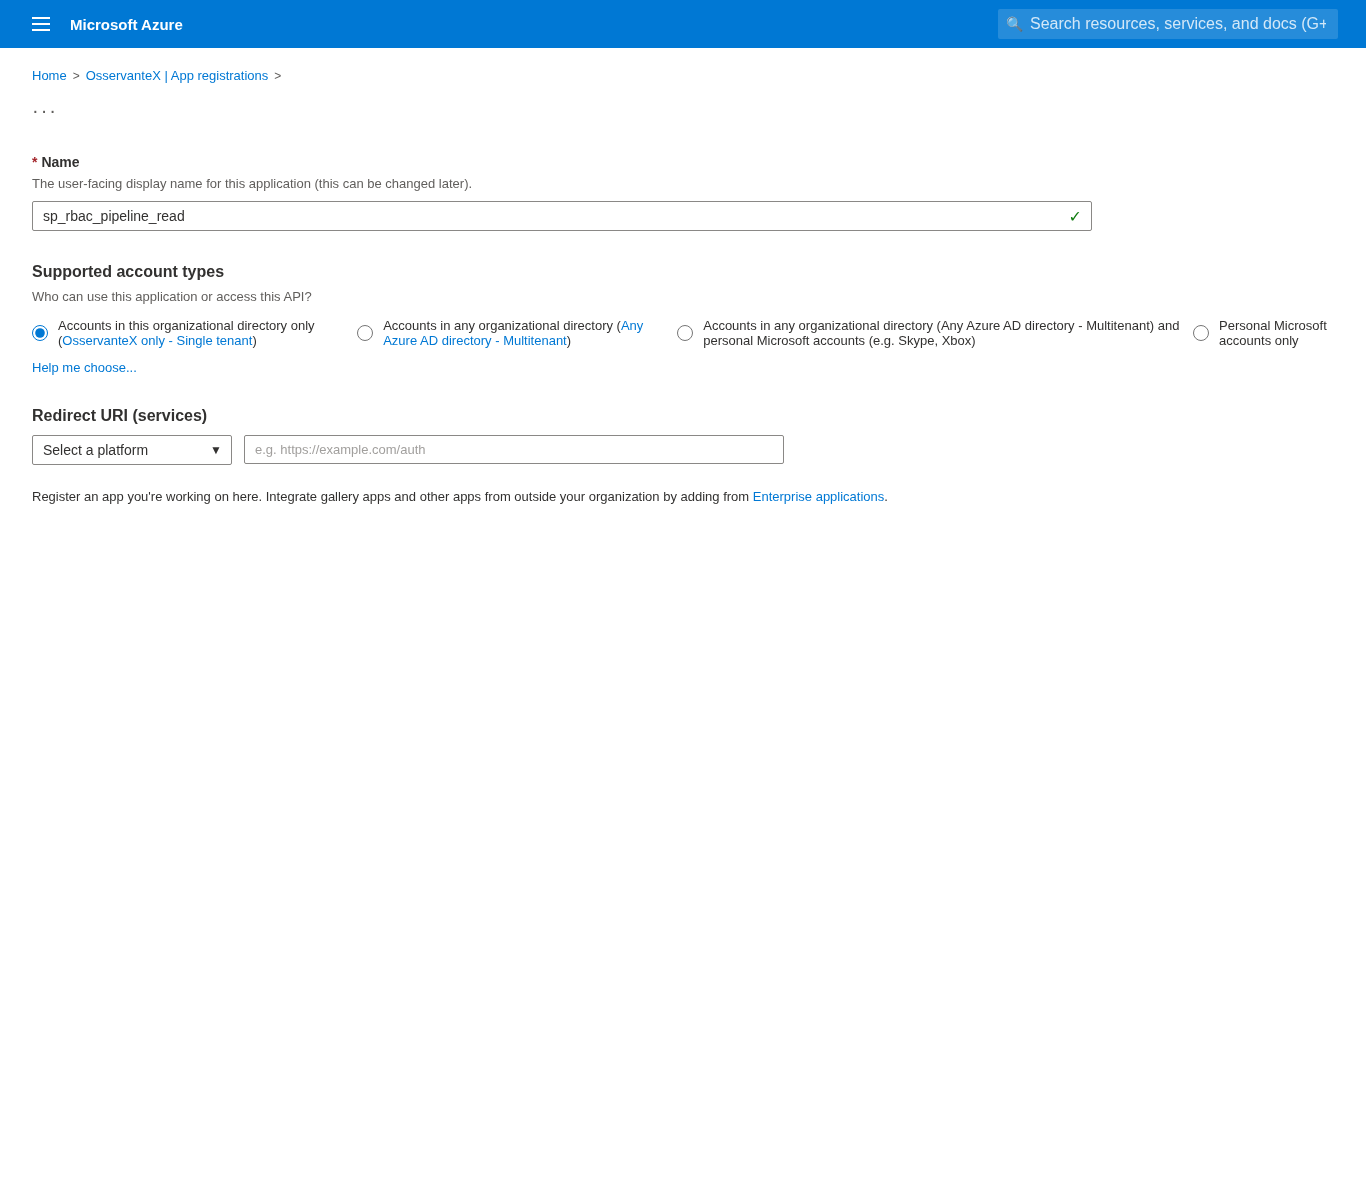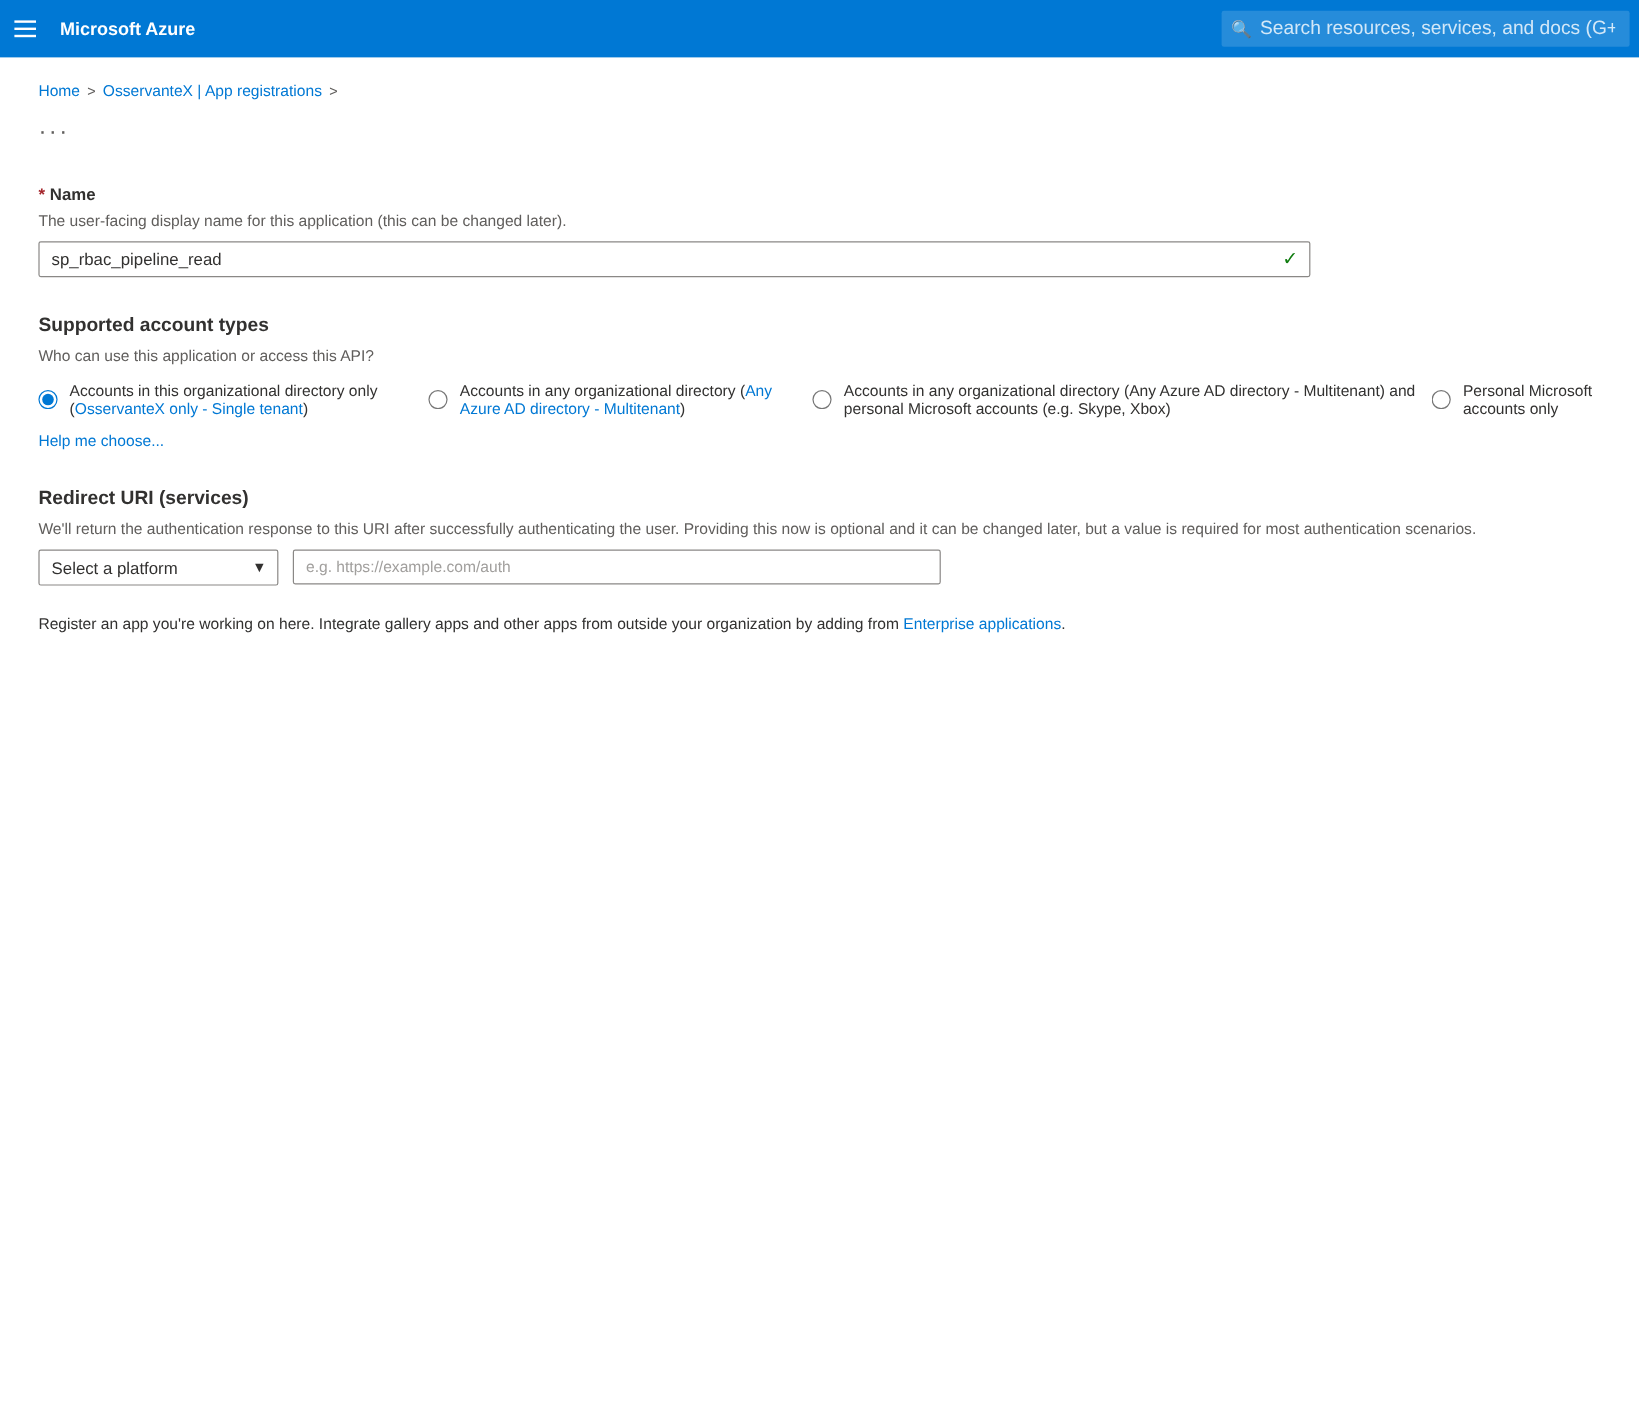--- a/index.html
+++ b/index.html
@@ -4,21 +4,21 @@
   <style>
     * { box-sizing: border-box; margin: 0; padding: 0; }
     body { font-family: 'Segoe UI', Arial, sans-serif; font-size: 14px; color: #323130; background: #f3f2f1; }
 
     
     .topnav {
       background: #0078d4;
       display: flex;
       align-items: center;
       height: 48px;
-      padding: 0 8px;
+      padding: 0 28px;
       gap: 16px;
     }
     .topnav-hamburger {
       color: white;
       font-size: 18px;
       cursor: pointer;
       display: flex;
       flex-direction: column;
       gap: 4px;
       padding: 4px;
@@ -311,21 +311,20 @@
         <input type="radio" name="account_type" style="">
         <span class="radio-label">Personal Microsoft accounts only</span>
       </label>
 
     </div>
     <a class="help-link">Help me choose...</a>
   </div>
 
   <div class="redirect-section">
     <div class="section-title">Redirect URI (services)</div>
-    <div class="section-desc">We'll return the authentication response to this URI after successfully authenticating the user. Providing this now is optional and it can be changed later, but a value is required for most authentication scenarios.</div>
     <div class="redirect-row">
       <div class="platform-select-wrapper">
         <select class="platform-select">
           <option value="">Select a platform</option>
           <option value="web">Web</option>
           <option value="spa">Single-page application</option>
           <option value="ios">iOS / macOS</option>
           <option value="android">Android</option>
           <option value="mobile">Mobile and desktop applications</option>
         </select>

